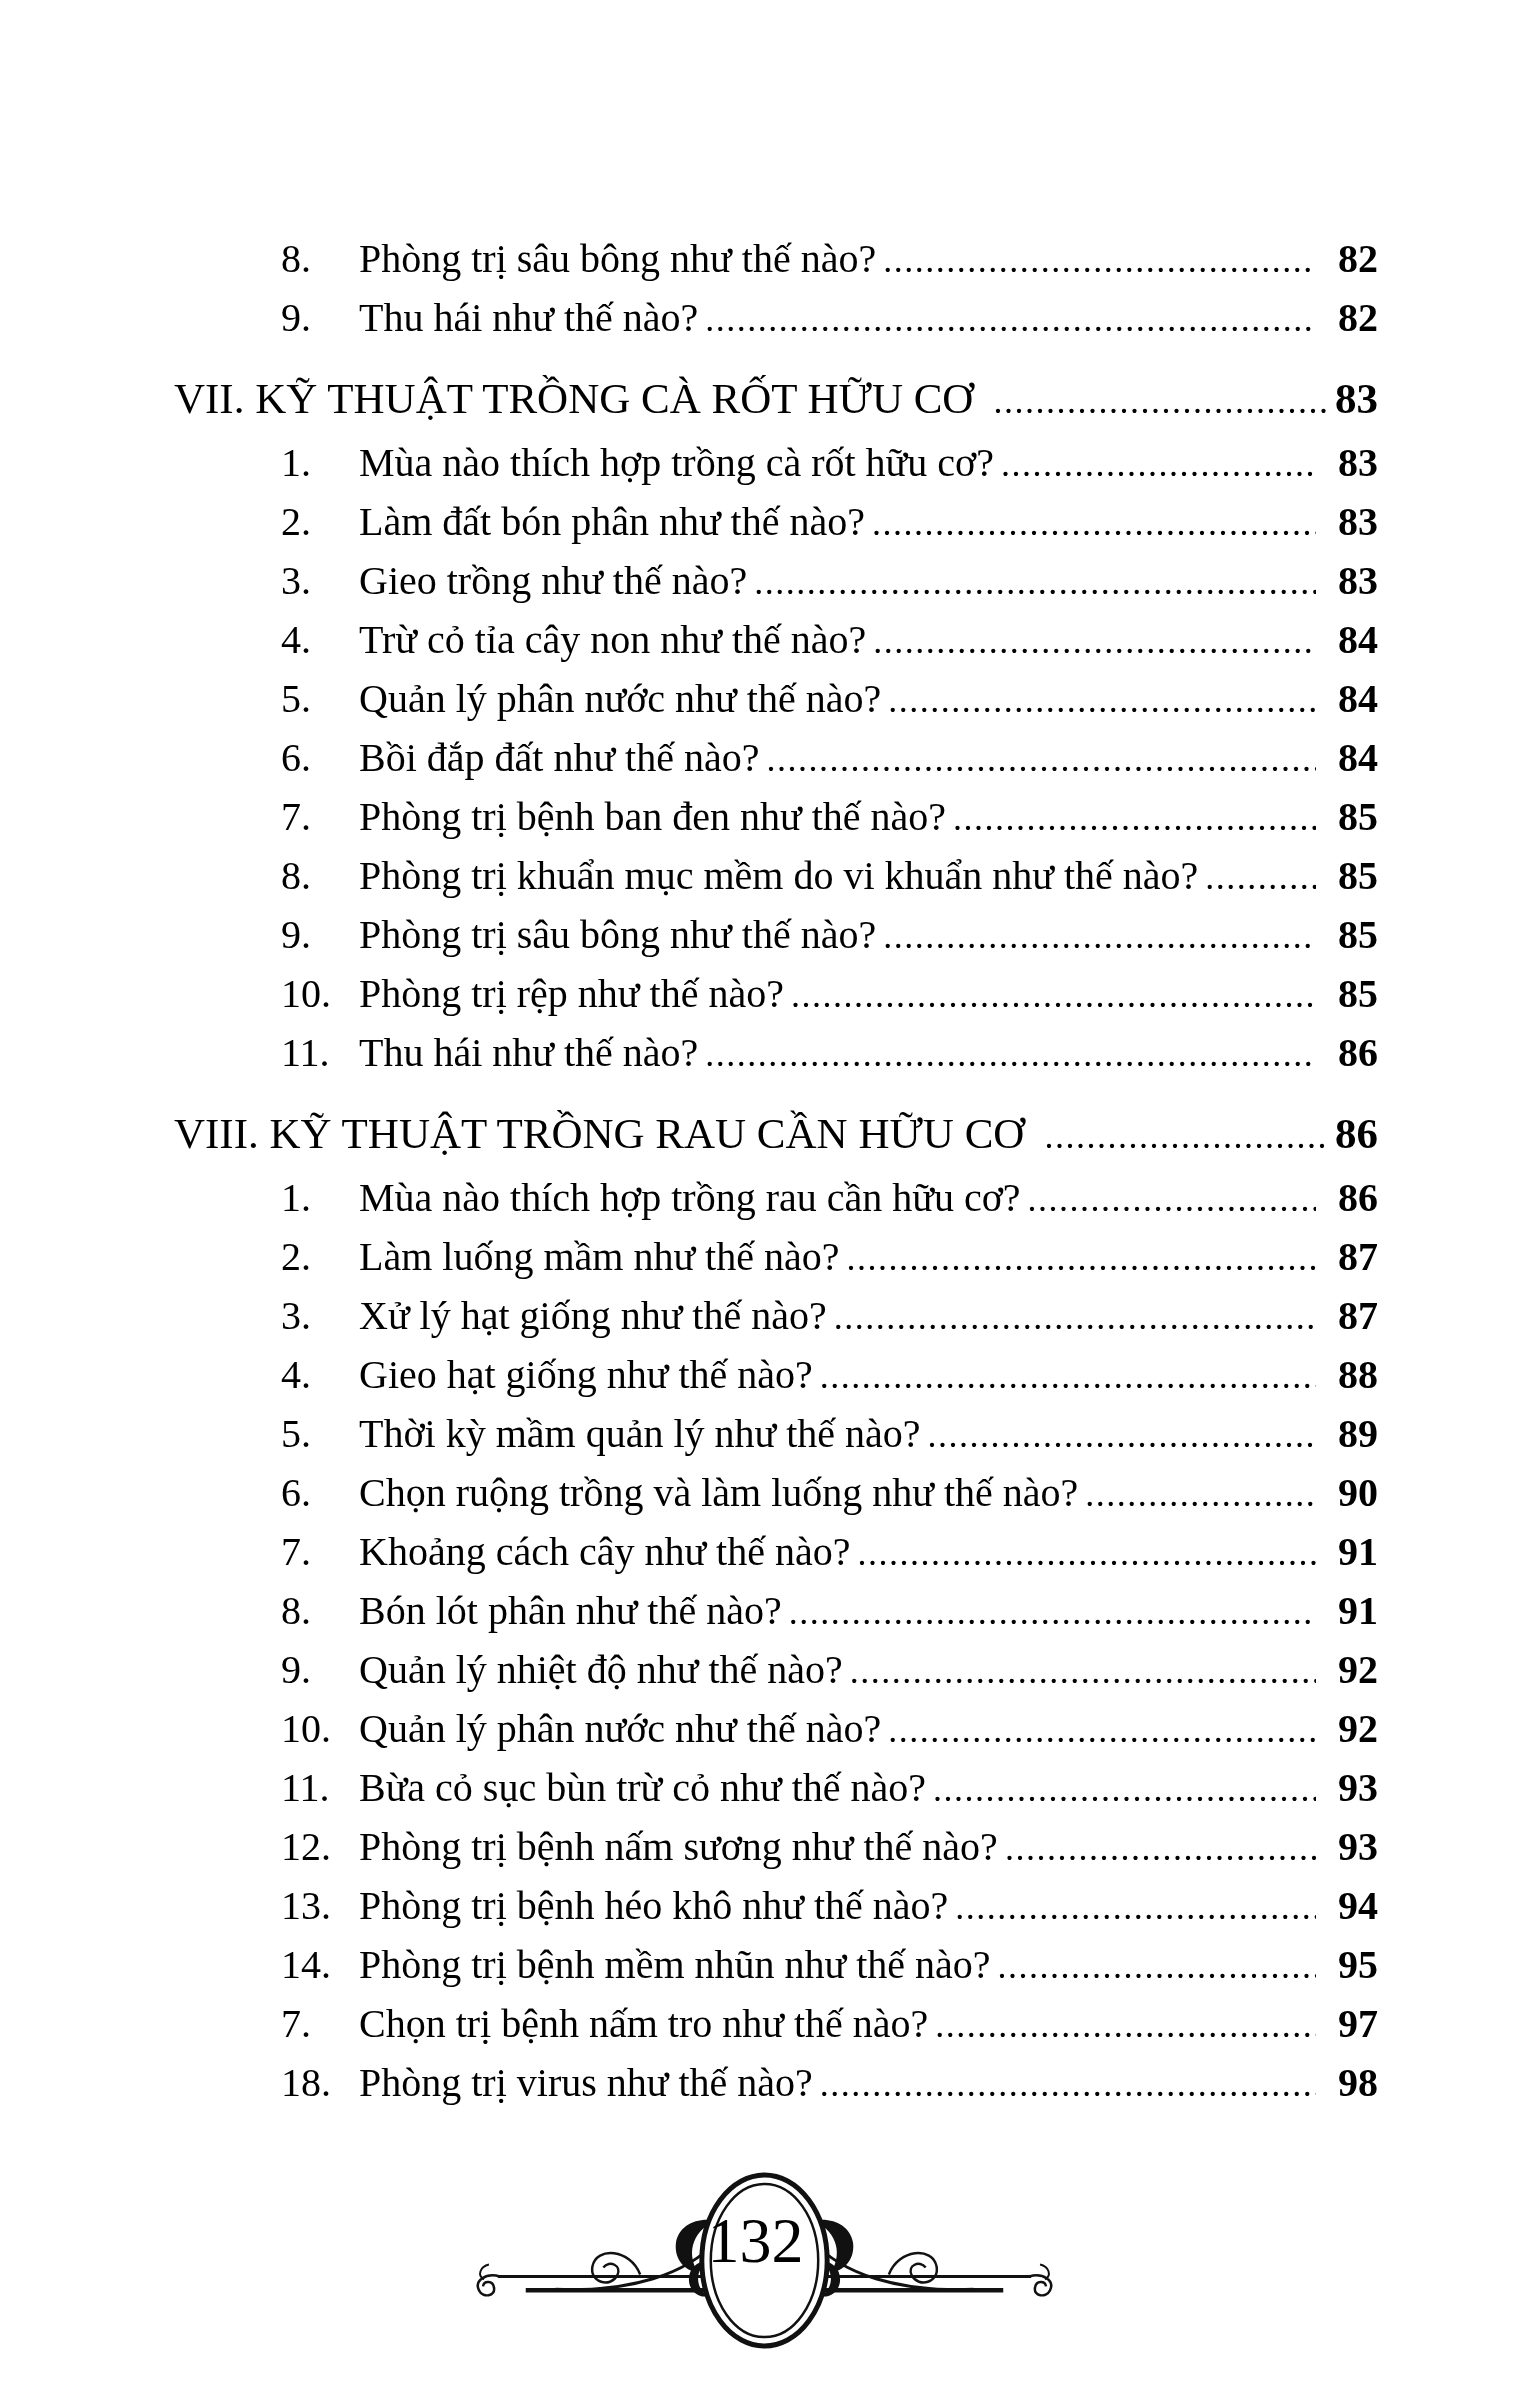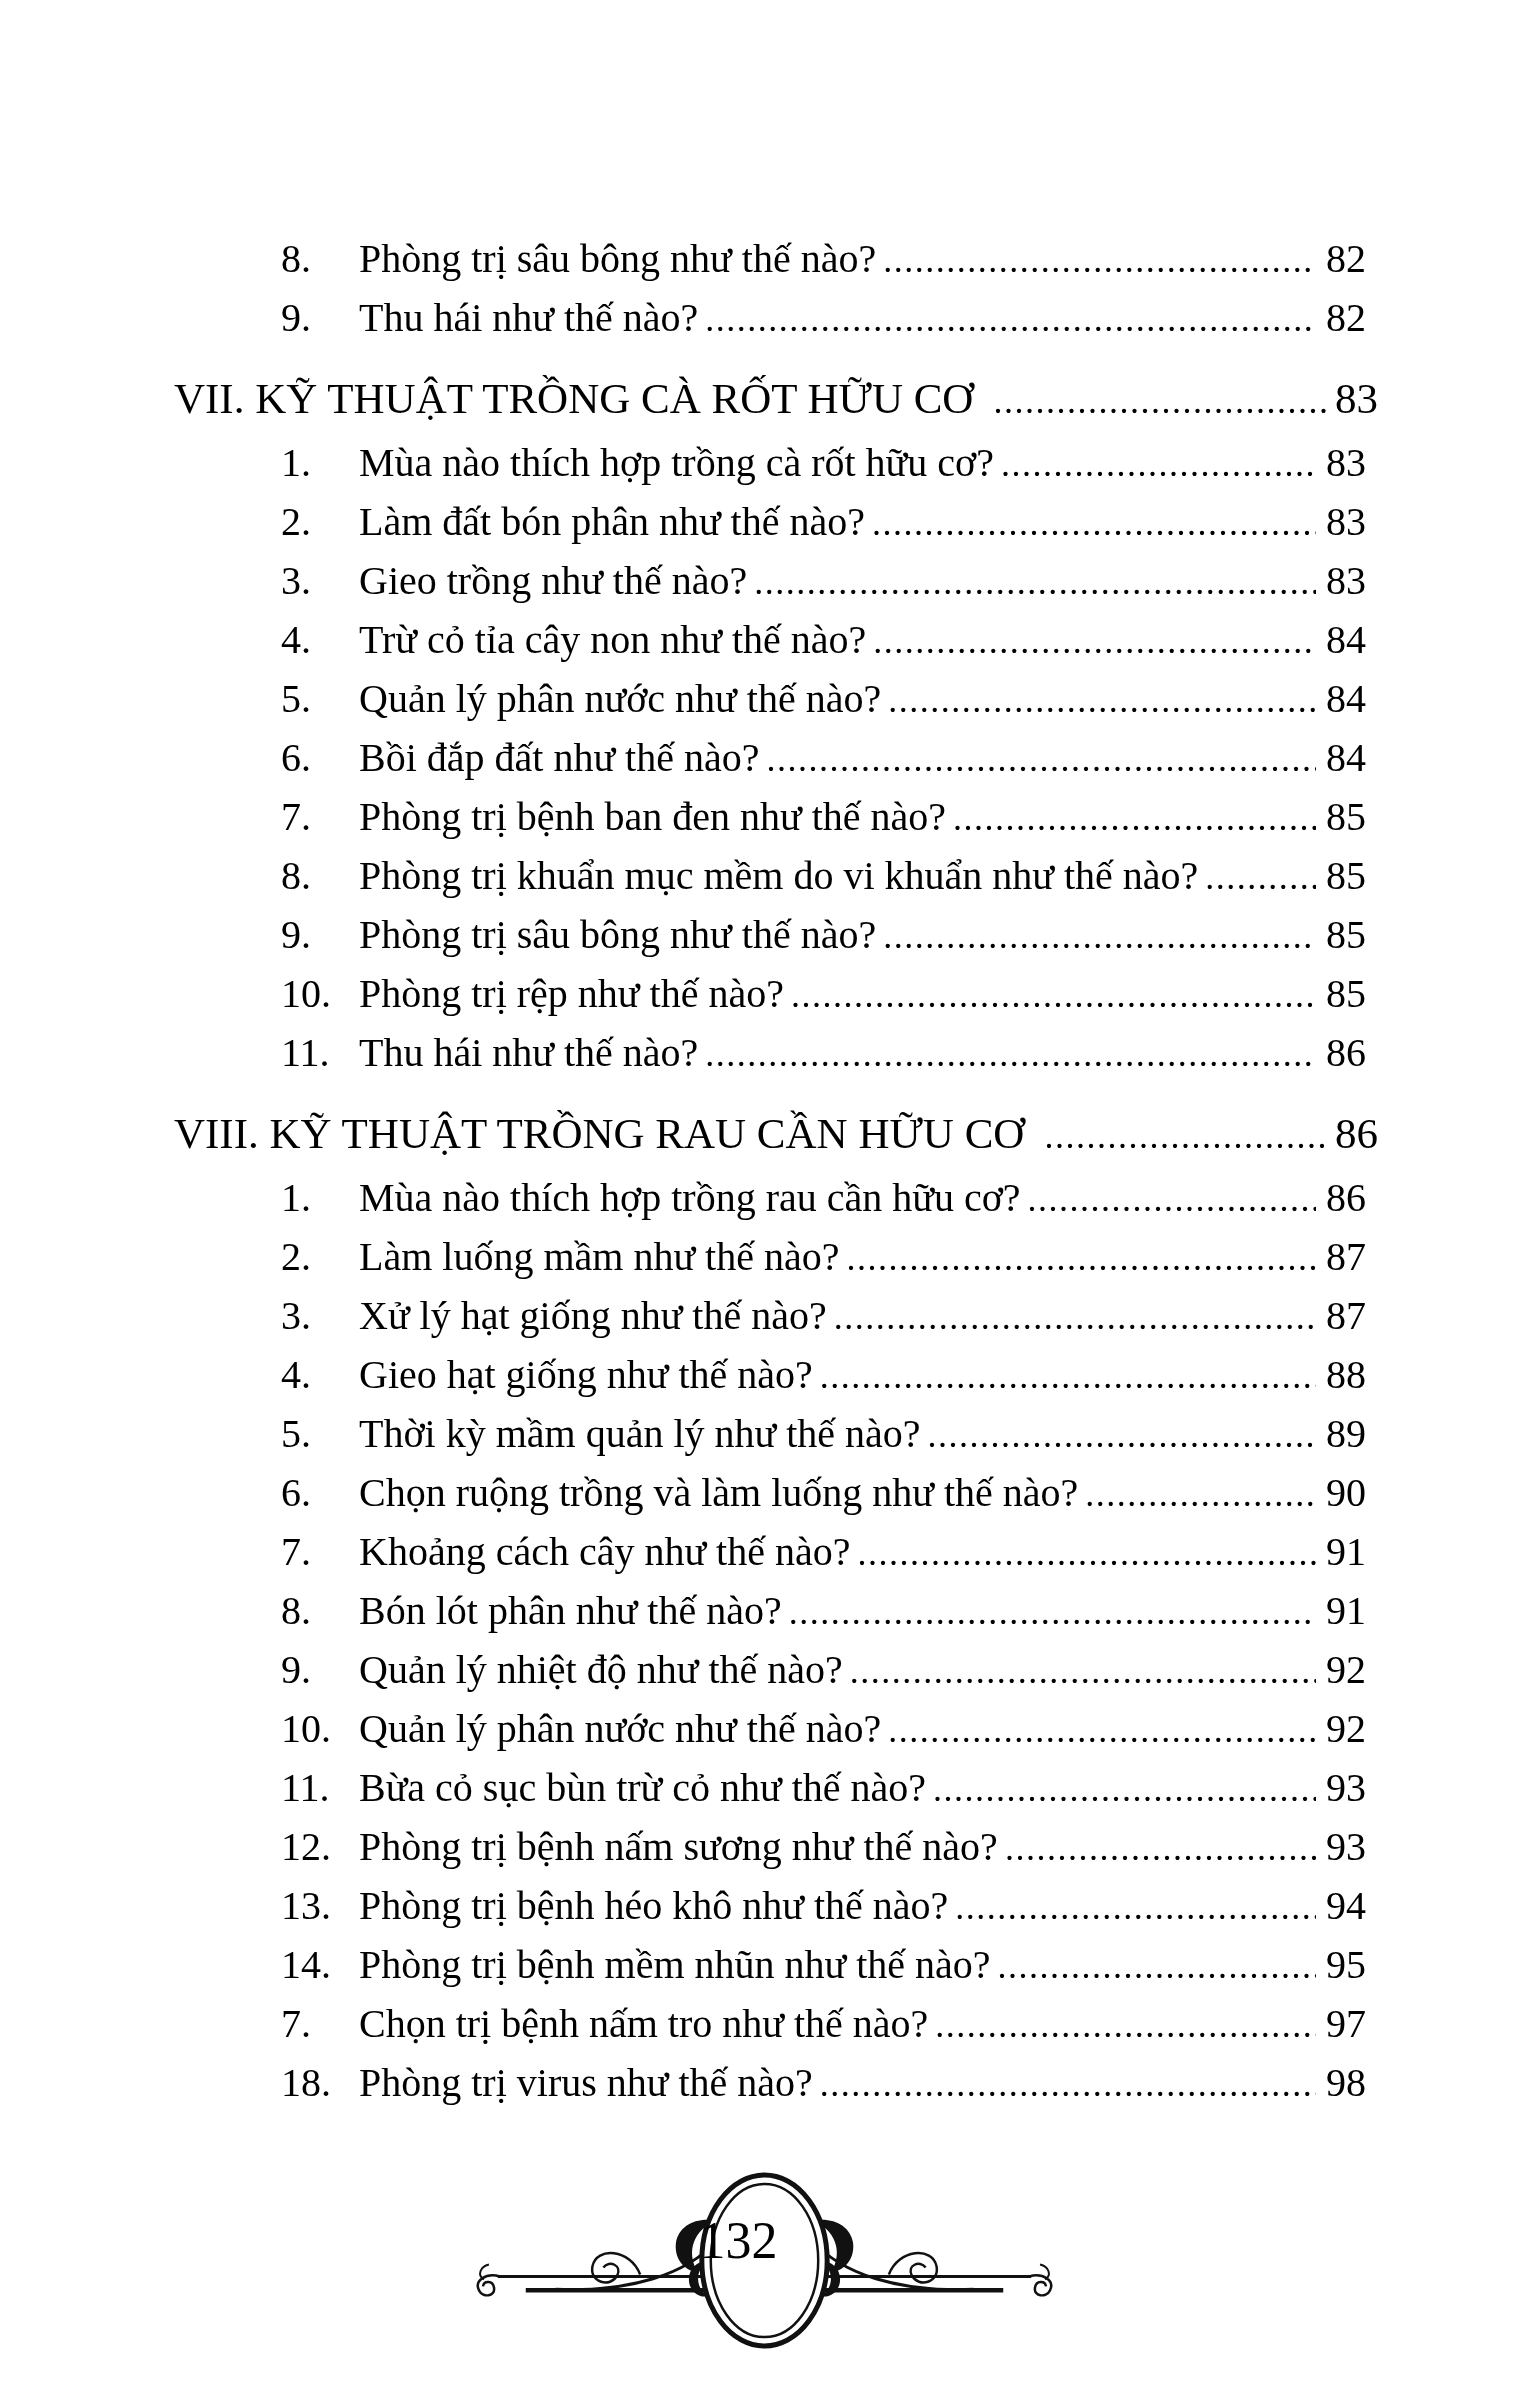--- a/index.html
+++ b/index.html
@@ -40,21 +40,22 @@
     margin:0 10px 0 7px;
     font-size:36px;
     letter-spacing:1.5px;
   }
   .row .dots::after{
     content:"....................................................................................................................................................................................";
   }
   .row .pg{
     flex:none;
     min-width:52px;
-    text-align:left;
+    text-align:right;
+    font-weight:bold;
   }
   .row.head{
     margin-left:174px;
     margin-top:20px;
     margin-bottom:2px;
     height:64px;
     line-height:64px;
     font-size:43px;
     gap:8px;
   }
@@ -65,25 +66,25 @@
     min-width:0;
   }
   .footer-orn{
     position:absolute;
     left:456px;top:2169px;
     width:617px;height:189px;
   }
   .footer-orn svg{display:block;width:617px;height:189px;}
   .page-number{
     position:absolute;
-    left:659px;top:2211px;
+    left:676px;top:2211px;
     width:159px;height:60px;
     line-height:60px;
     text-align:center;
-    font-size:52px;
+    font-size:64px;
   }
 </style>
 </head>
 <body>
 
 <div class="page">
 
   <div class="toc" id="toc">
   <div class="row">
     <span class="num">8.</span>

